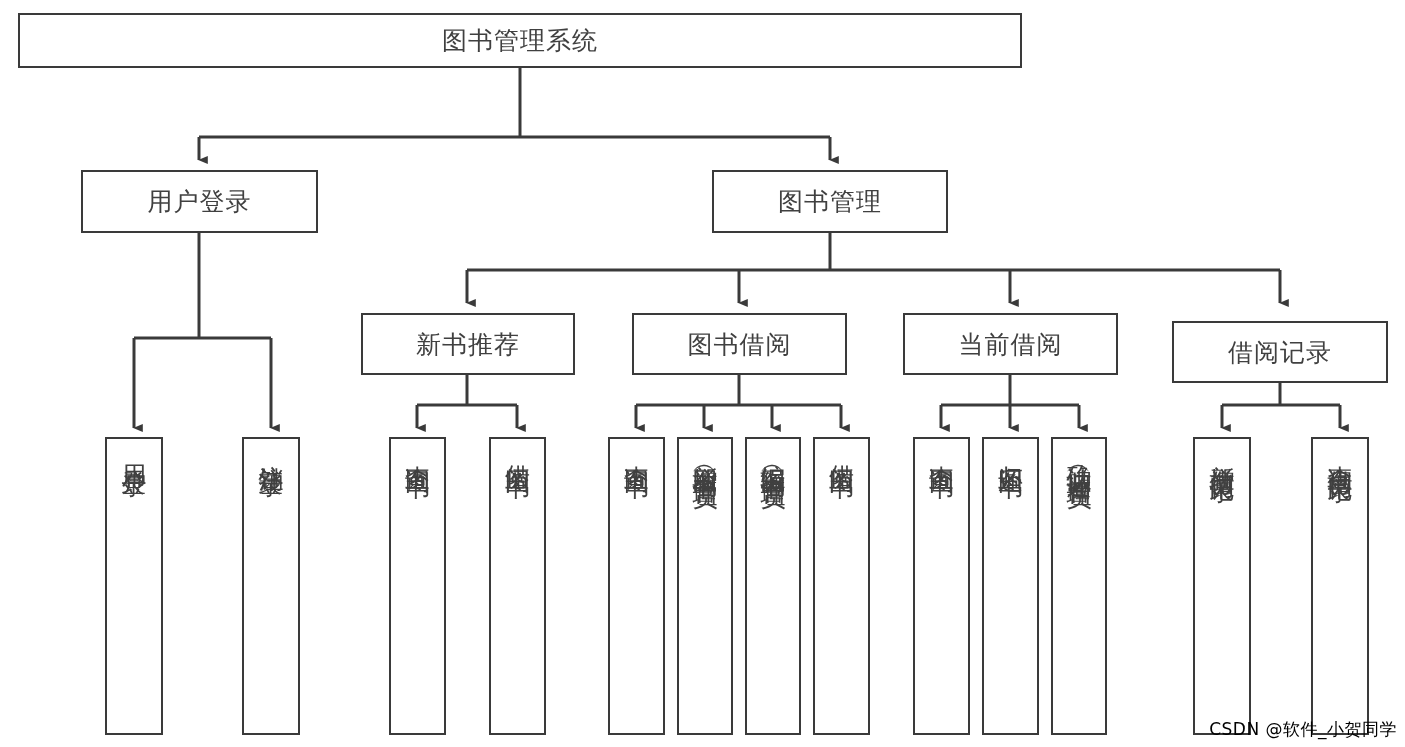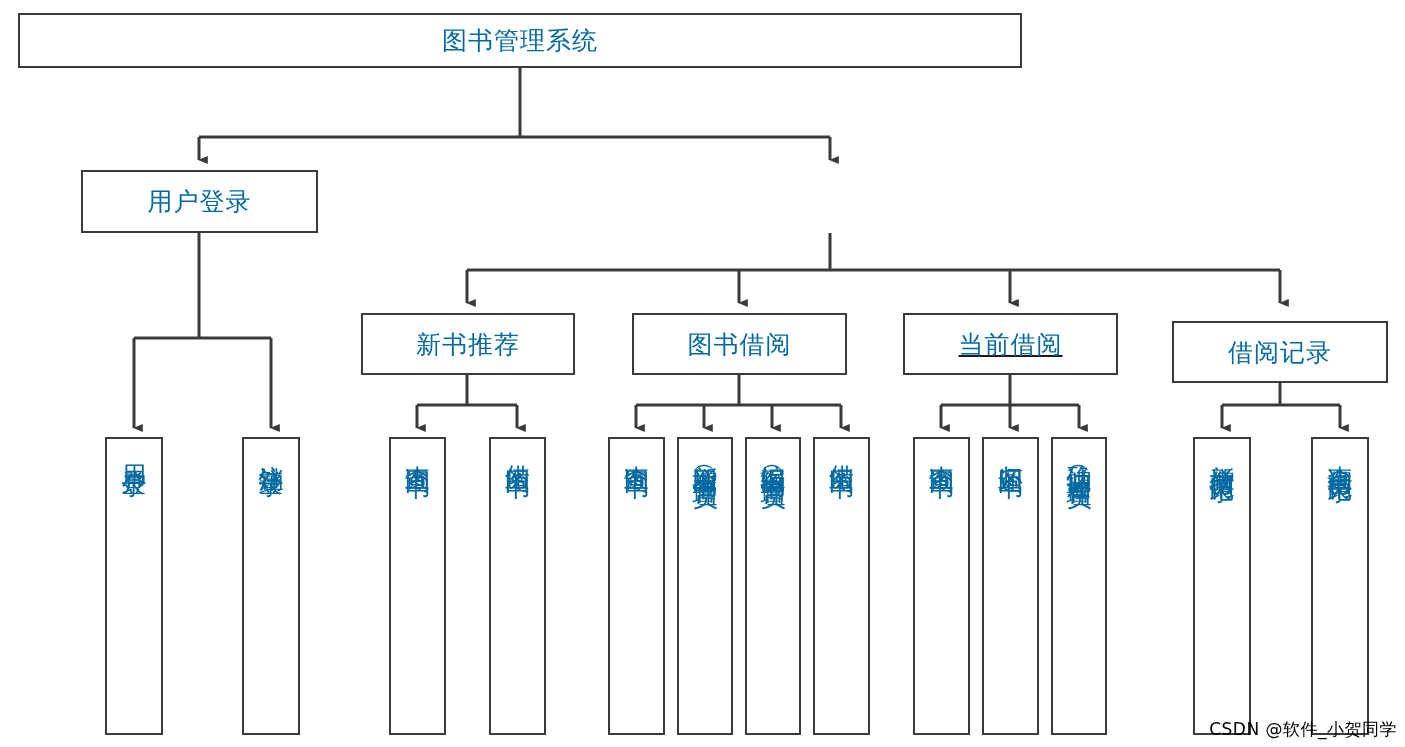--- a/index.html
+++ b/index.html
@@ -33,21 +33,21 @@
     background: #ffffff;
     display: flex;
     align-items: center;
     justify-content: center;
     color: #1a1a1a;
   }
   .node .lbl {
     display: block;
     text-align: center;
     line-height: 1.08;
-    color: #0369a1;
+    color: #404040;
   }
   
   .node.h .lbl {
     font-size: 25px;
     letter-spacing: 1px;
     white-space: nowrap;
   }
   .node.root .lbl {
     font-size: 25px;
   }
@@ -134,30 +134,33 @@
   </svg>
 
   <div class="node h root" style="left:18px; top:13px; width:1004px; height:55px;">
     <span class="lbl">图书管理系统</span>
   </div>
 
   <div class="node h" style="left:81px; top:170px; width:237px; height:63px;">
     <span class="lbl">用户登录</span>
   </div>
 
+  <div class="node h" style="left:712px; top:170px; width:236px; height:63px;">
+    <span class="lbl">图书管理</span>
+  </div>
 
   <div class="node h" style="left:361px; top:313px; width:214px; height:62px;">
     <span class="lbl">新书推荐</span>
   </div>
 
   <div class="node h" style="left:632px; top:313px; width:215px; height:62px;">
     <span class="lbl">图书借阅</span>
   </div>
 
-  <div class="node h" style="left:903px; top:313px; width:215px; height:62px;text-decoration:underline;">
+  <div class="node h" style="left:903px; top:313px; width:215px; height:62px;">
     <span class="lbl">当前借阅</span>
   </div>
 
   <div class="node h" style="left:1172px; top:321px; width:216px; height:62px;">
     <span class="lbl">借阅记录</span>
   </div>
 
   <div class="node v" style="left:105px; top:437px; width:58px; height:298px;">
     <span class="lbl">用户登录</span>
   </div>

